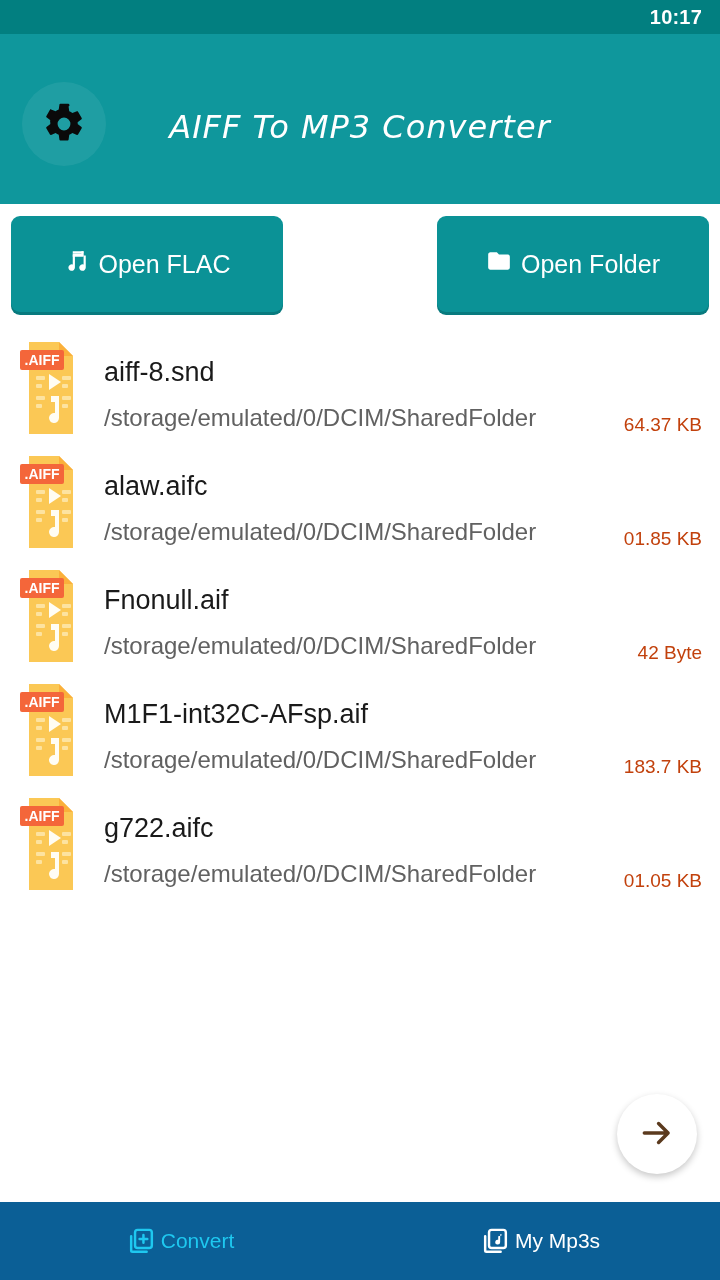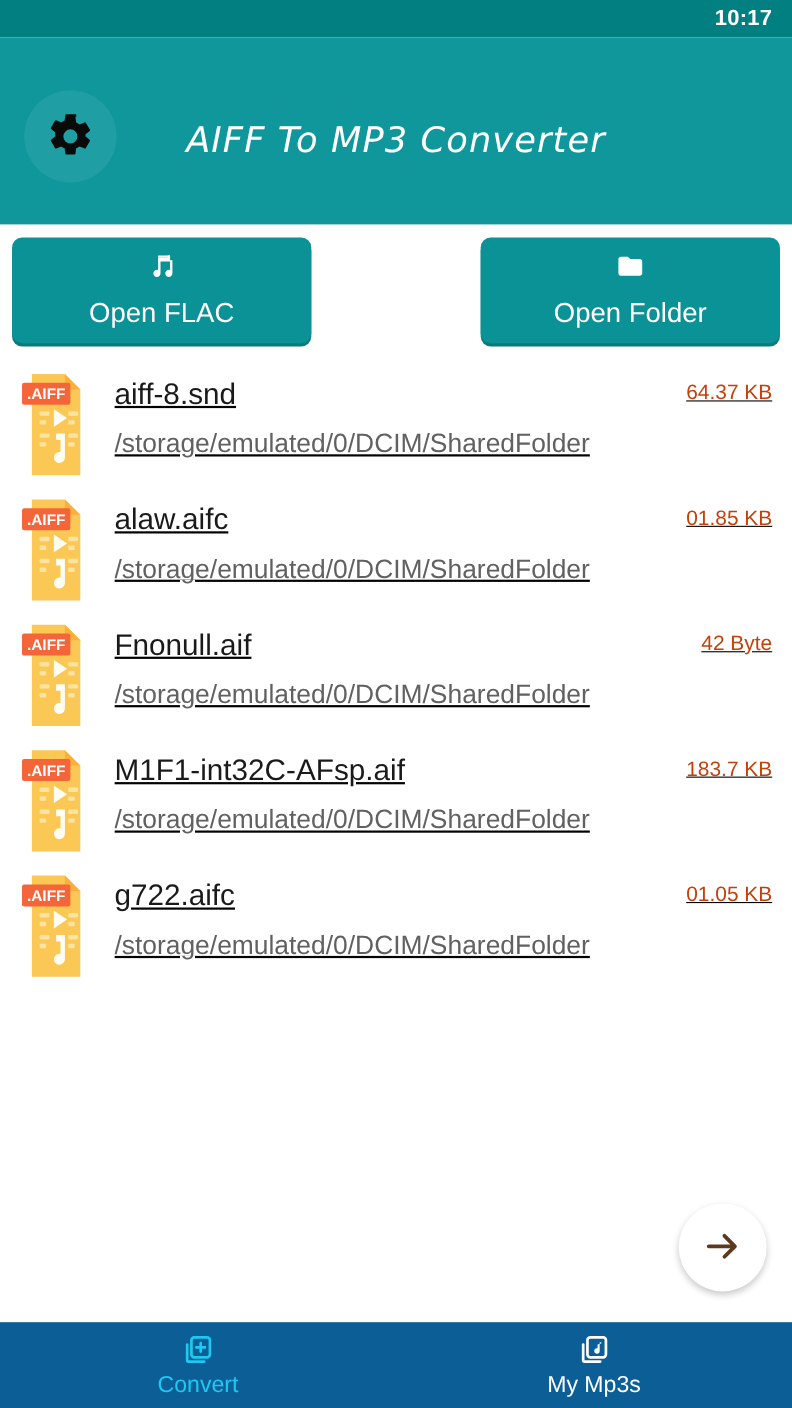--- a/index.html
+++ b/index.html
@@ -49,30 +49,29 @@
   }
   .btn {
     width:272px; height:96px;
     background:#0b9296;
     border:none; border-radius:9px;
     box-shadow:0 3px 0 #087a7e;
     color:#ffffff; font-size:25px;
     display:flex; align-items:center; justify-content:center;
     gap:9px; cursor:pointer;
     font-family:"Liberation Sans", sans-serif;
-    flex-direction:column;
   }
   .btn svg { width:26px; height:26px; fill:#ffffff; flex:0 0 auto; }
 
   
   .filelist { margin-top:16px; }
   .file-row {
-    display:flex; align-items:flex-start;
+    display:flex; align-items:flex-end;
     padding:6px 18px 6px 18px;
-    height:114px; cursor:pointer;text-decoration:underline;
+    height:114px; cursor:pointer;
   }
   .file-icon { width:62px; height:96px; flex:0 0 62px; position:relative; margin-top:4px; }
   .file-icon svg { width:62px; height:96px; display:block; }
   .file-meta { flex:1 1 auto; padding-left:24px; padding-top:8px; min-width:0; }
   .file-name {
     font-size:27px; color:#1a1a1a; line-height:1.2;
     white-space:nowrap; overflow:hidden; text-overflow:ellipsis;
     font-family:"Liberation Sans", sans-serif;
   }
   .file-path {
@@ -98,21 +97,21 @@
   .fab svg { width:38px; height:38px; }
 
   
   .bottomnav {
     position:absolute; left:0; right:0; bottom:0;
     height:78px; background:#0b5f96;
     display:flex;
   }
   .navitem {
     flex:1 1 50%;
-    display:flex; flex-direction:column;
+    display:flex; 
     align-items:center; justify-content:center;
     gap:4px; cursor:pointer;
   }
   .navitem svg { width:31px; height:31px; display:block; }
   .navlabel { font-size:21px; font-family:"Liberation Sans", sans-serif; }
   .navitem.active .navlabel { color:#1ec8f0; }
   .navitem.inactive .navlabel { color:#ffffff; }
 </style>
 </head>
 <body>

